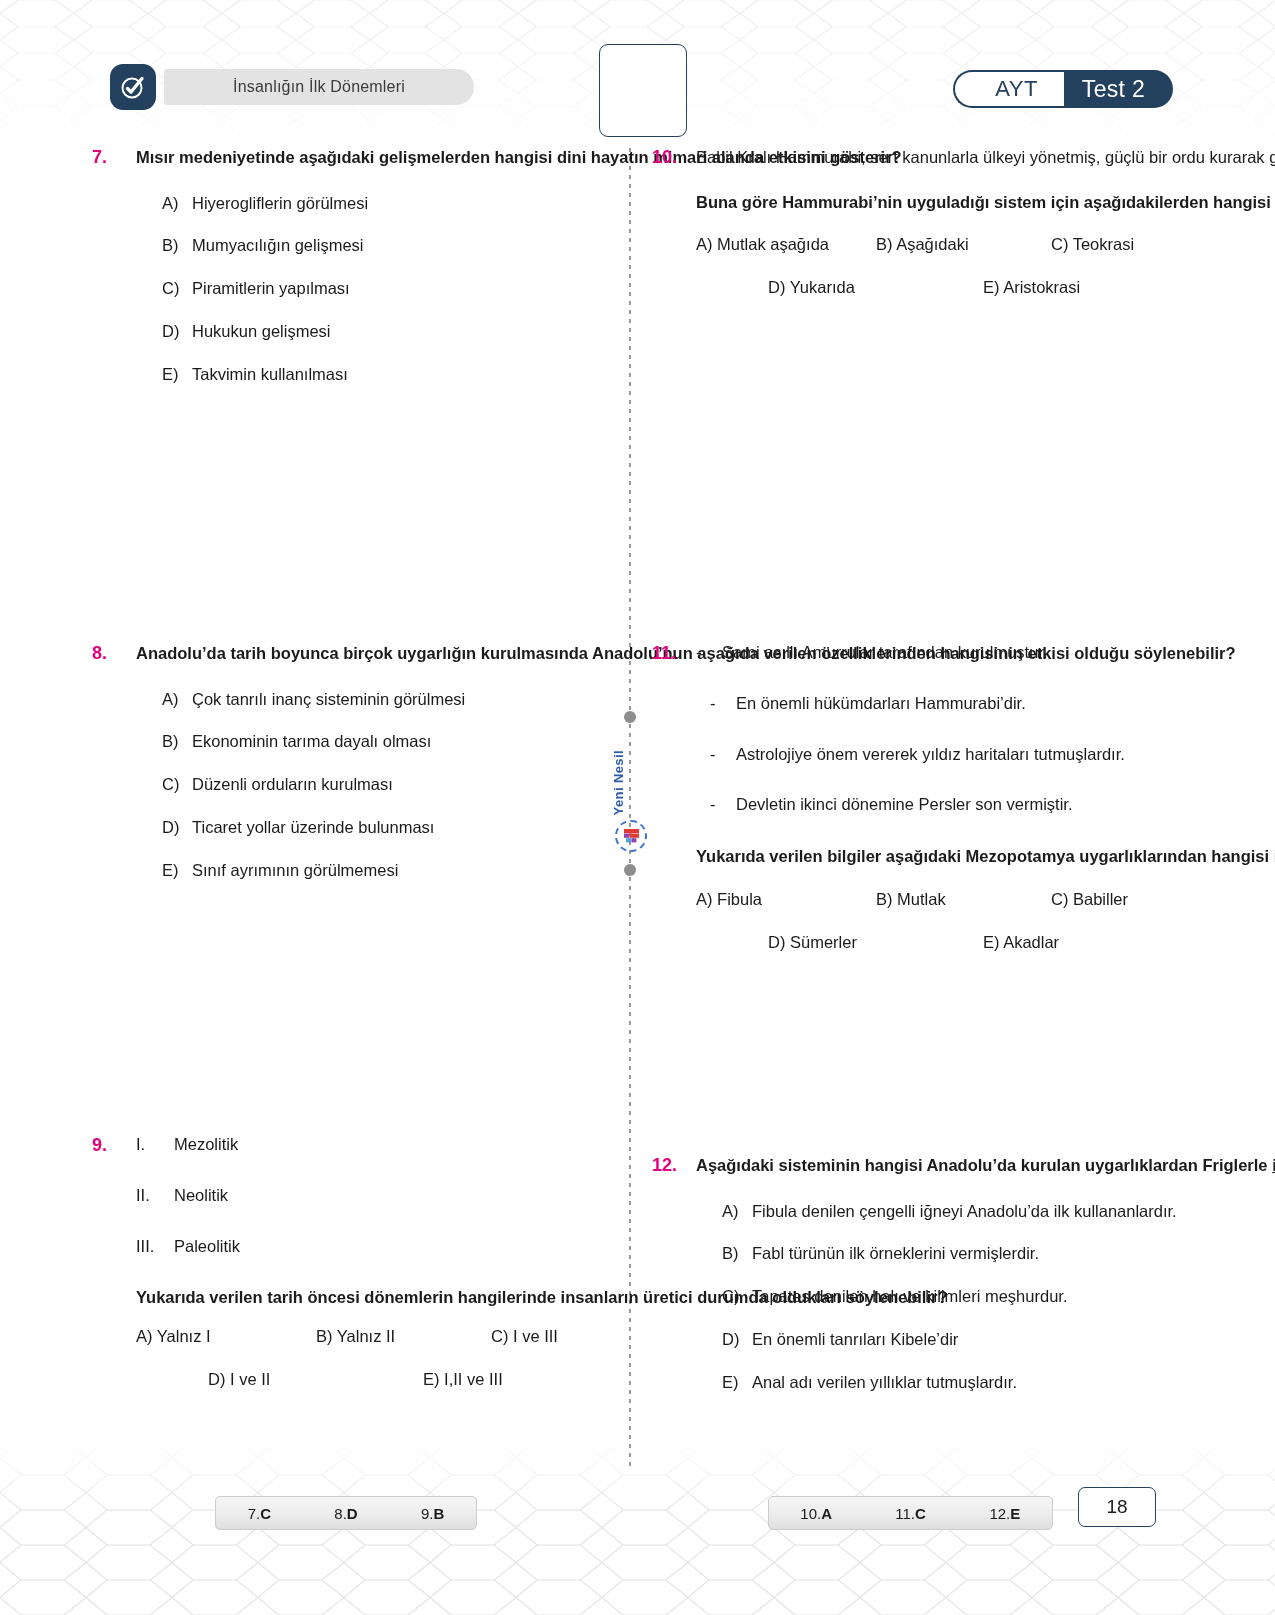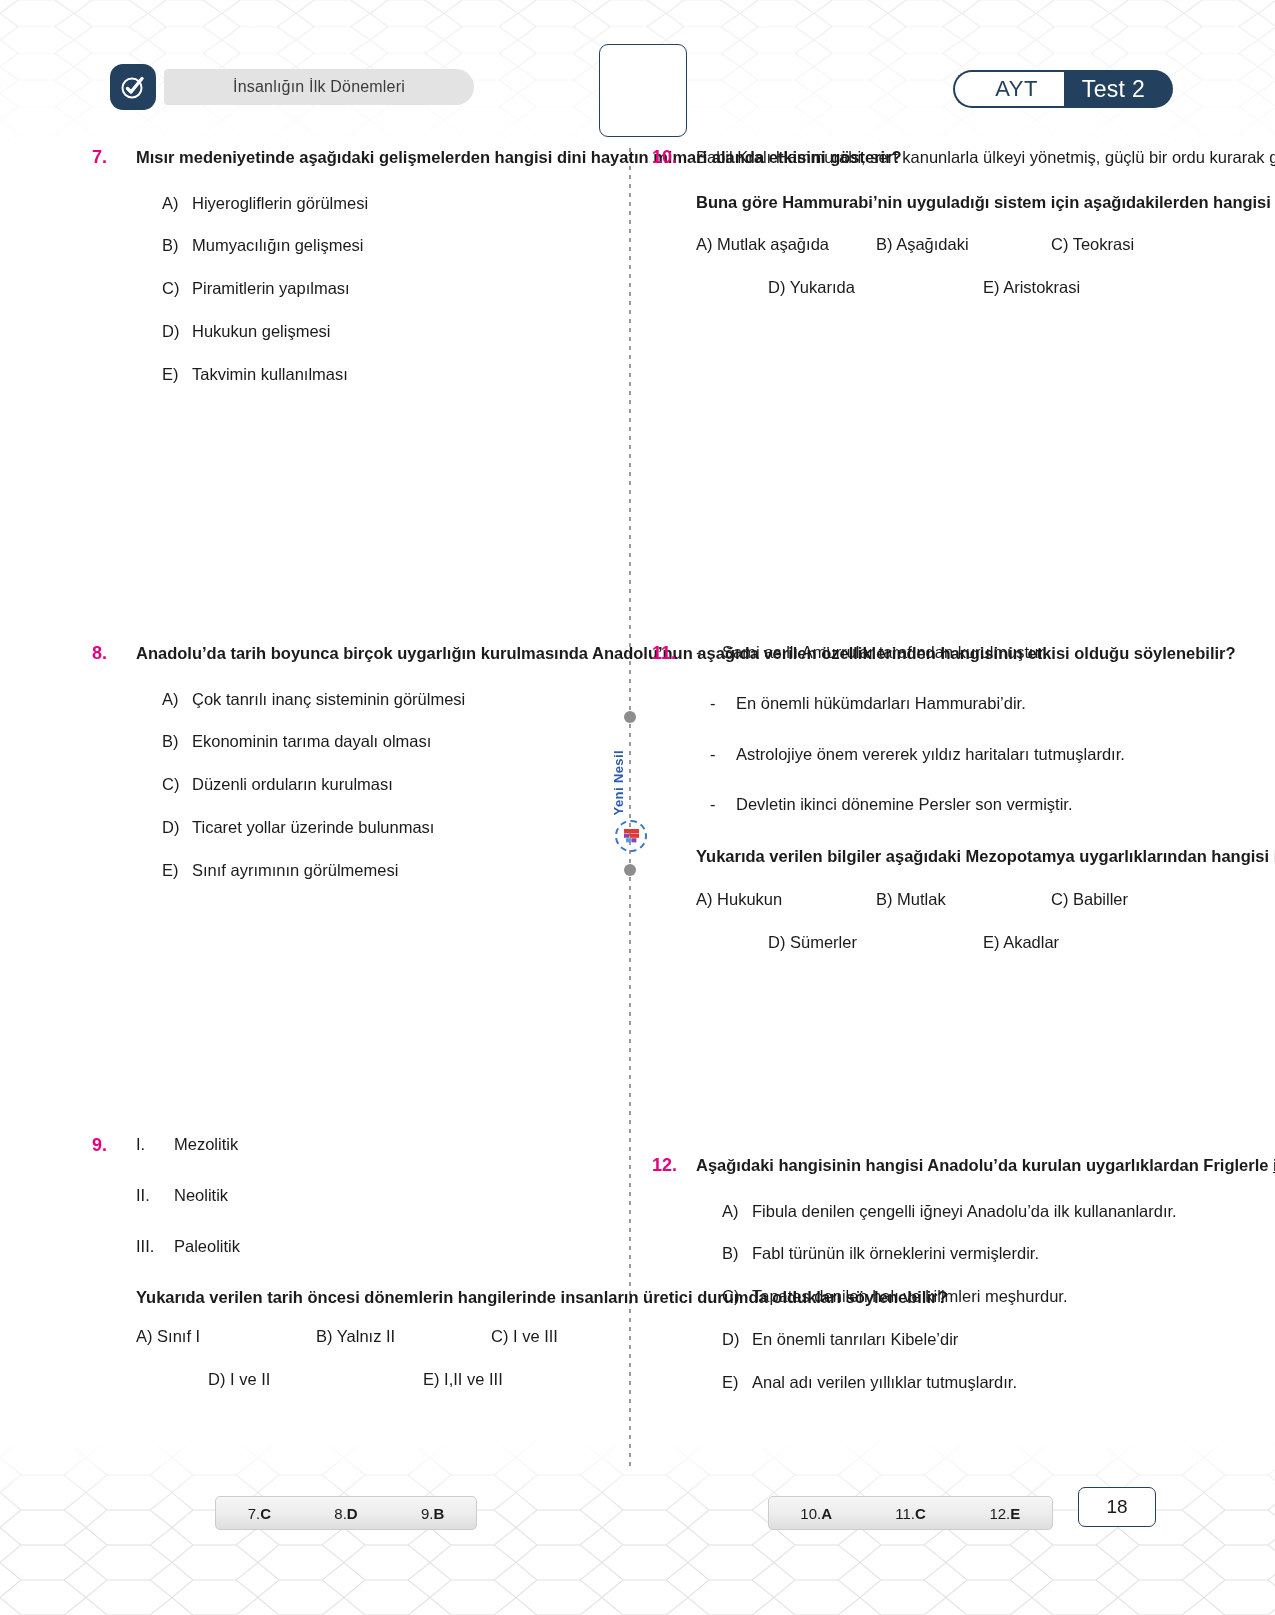--- a/index.html
+++ b/index.html
@@ -425,21 +425,21 @@
             <span class="txt">Neolitik</span>
           </div>
           <div class="roman-item">
             <span class="rn">III.</span>
             <span class="txt">Paleolitik</span>
           </div>
         </div>
         <div class="stem bold" style="margin-top:4px;">Yukarıda verilen tarih öncesi dönemlerin hangilerinde insanların üretici durumda oldukları söylenebilir?</div>
         <div class="opts-g">
           <div class="opts-row1">
-            <div>A) Sınıf I</div>
+            <div>A) Yalnız I</div>
             <div>B) Yalnız II</div>
             <div>C) I ve III</div>
           </div>
           <div class="opts-row2">
             <div>D) I ve II</div>
             <div>E) I,II ve III</div>
           </div>
         </div>
       </div>
     </div>
@@ -484,38 +484,38 @@
             <span class="txt">Astrolojiye önem vererek yıldız haritaları tutmuşlardır.</span>
           </div>
           <div class="dash-item" style="padding-left:14px;">
             <span class="dash">-</span>
             <span class="txt">Devletin ikinci dönemine Persler son vermiştir.</span>
           </div>
         </div>
         <div class="stem bold" style="margin-top:0;">Yukarıda verilen bilgiler aşağıdaki Mezopotamya uygarlıklarından hangisi ile ilgilidir?</div>
         <div class="opts-g" style="margin-top:20px;">
           <div class="opts-row1">
-            <div>A) Hukukun</div>
+            <div>A) Fibula</div>
             <div>B) Mutlak</div>
             <div>C) Babiller</div>
           </div>
           <div class="opts-row2">
             <div>D) Sümerler</div>
             <div>E) Akadlar</div>
           </div>
         </div>
       </div>
     </div>
   </div>
 
   <div class="col-right q" style="top:1152px;">
     <div class="q-head">
       <div class="q-num wide">12.</div>
       <div class="q-body">
-        <div class="stem bold"><span>Aşağıdaki hangisinin hangisi Anadolu’da kurulan uygarlıklardan Friglerle </span><u>ilişkilendirilemez</u></div>
+        <div class="stem bold"><span>Aşağıdaki sisteminin hangisi Anadolu’da kurulan uygarlıklardan Friglerle </span><u>ilişkilendirilemez</u></div>
         <div class="opts-v">
           <div class="opt-v">
             <span class="lab">A)</span>
             <span class="txt">Fibula denilen çengelli iğneyi Anadolu’da ilk kullananlardır.</span>
           </div>
           <div class="opt-v">
             <span class="lab">B)</span>
             <span class="txt">Fabl türünün ilk örneklerini vermişlerdir.</span>
           </div>
           <div class="opt-v">

